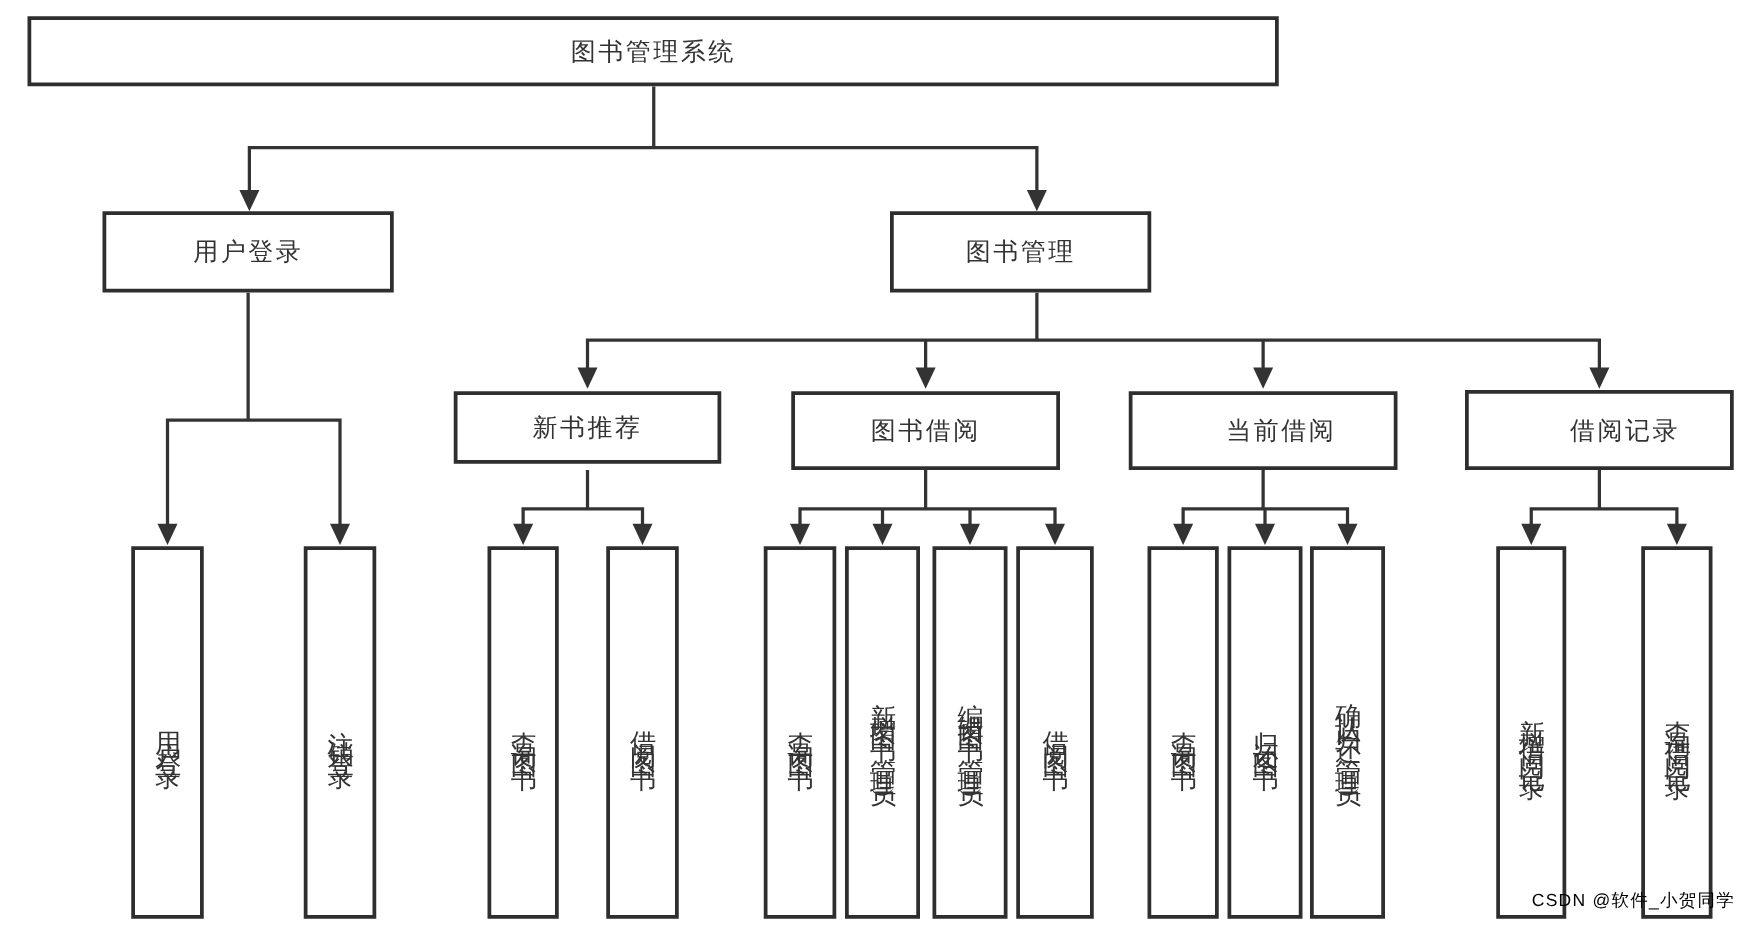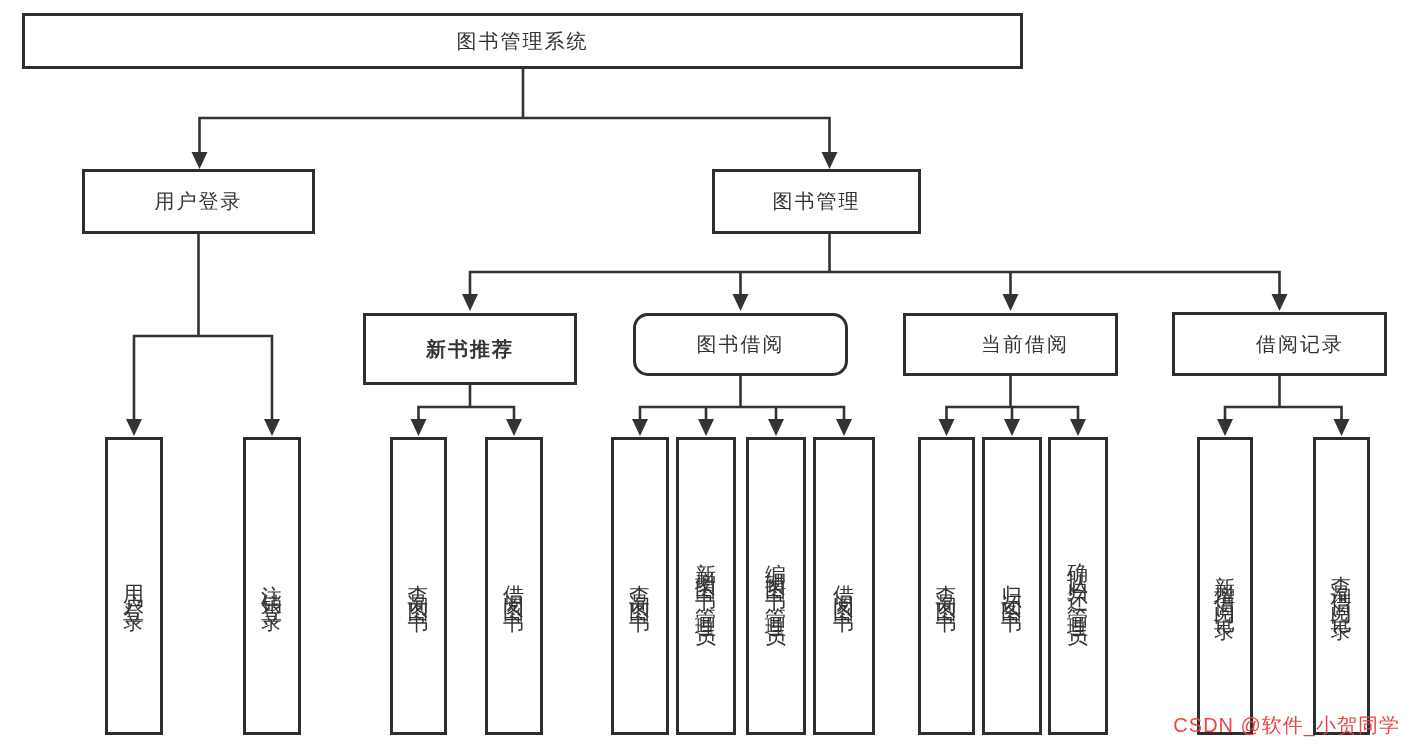--- a/index.html
+++ b/index.html
@@ -45,44 +45,44 @@
     fill: none;
     stroke: #333333;
     stroke-width: 2.6;
   }
   #connectors polygon { fill: #333333; stroke: none; }
 
   
   .n-root { left: 22px;   top: 13px;  width: 1001px; height: 56px; }
   .n-l2a  { left: 82px;   top: 169px; width: 233px;  height: 65px; }
   .n-l2b  { left: 712px;  top: 169px; width: 209px;  height: 65px; }
-  .n-l3a  { left: 363px;  top: 313px; width: 214px;  height: 72px; font-weight: bold; }
-  .n-l3b  { left: 633px;  top: 313px; width: 215px;  height: 63px; border-radius: 15px; }
+  .n-l3a  { left: 363px;  top: 313px; width: 214px;  height: 58px; }
+  .n-l3b  { left: 633px;  top: 313px; width: 215px;  height: 63px; }
   .n-l3c  { left: 903px;  top: 313px; width: 215px;  height: 63px; padding-left: 29px; }
   .n-l3d  { left: 1172px; top: 312px; width: 215px;  height: 64px; padding-left: 41px; }
   .n-f1  { left: 105px;  width: 58px; }
   .n-f2  { left: 243px;  width: 58px; }
   .n-f3  { left: 390px;  width: 57px; }
   .n-f4  { left: 485px;  width: 58px; }
   .n-f5  { left: 611px;  width: 58px; }
   .n-f6  { left: 676px;  width: 60px; }
   .n-f7  { left: 746px;  width: 60px; }
   .n-f8  { left: 813px;  width: 62px; }
   .n-f9  { left: 918px;  width: 57px; }
   .n-f10 { left: 982px;  width: 60px; }
   .n-f11 { left: 1048px; width: 60px; }
   .n-f12 { left: 1197px; width: 56px; }
   .n-f13 { left: 1313px; width: 57px; }
 
   #watermark {
     position: absolute;
     top: 712px;
-    right: 5px;
-    font-size: 20px;
-    color: #ef4444;
+    right: 17px;
+    font-size: 14px;
+    color: #000000;
     letter-spacing: 1px;
     z-index: 3;
     white-space: nowrap;
   }
 </style>
 </head>
 <body>
 
 <div id="stage">
 

